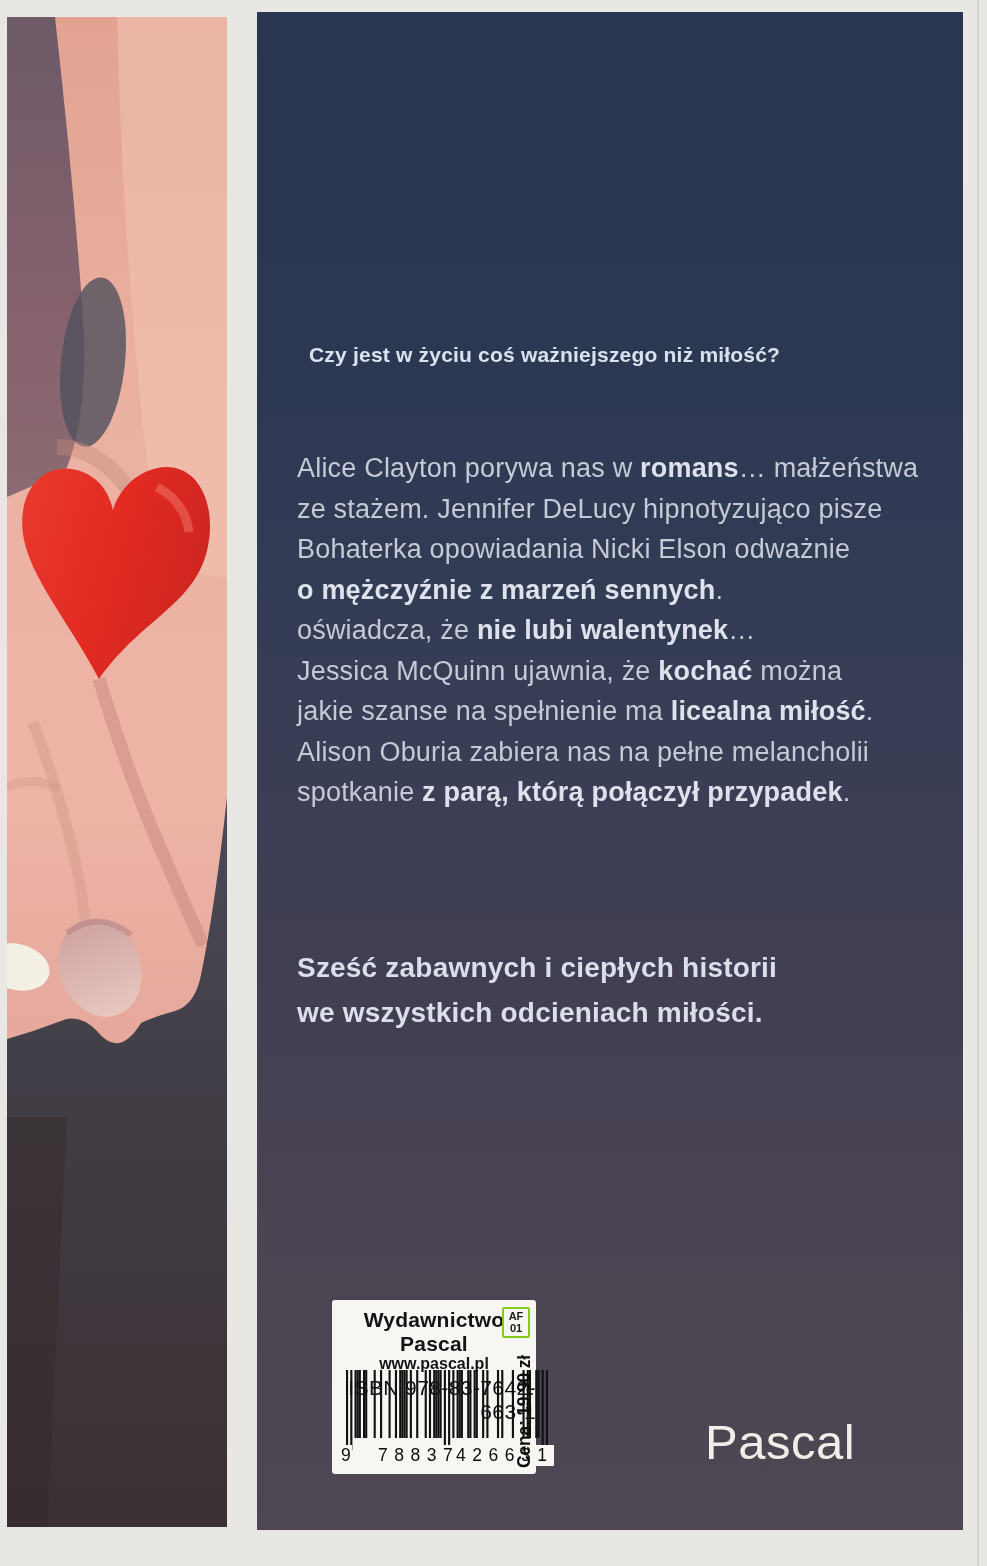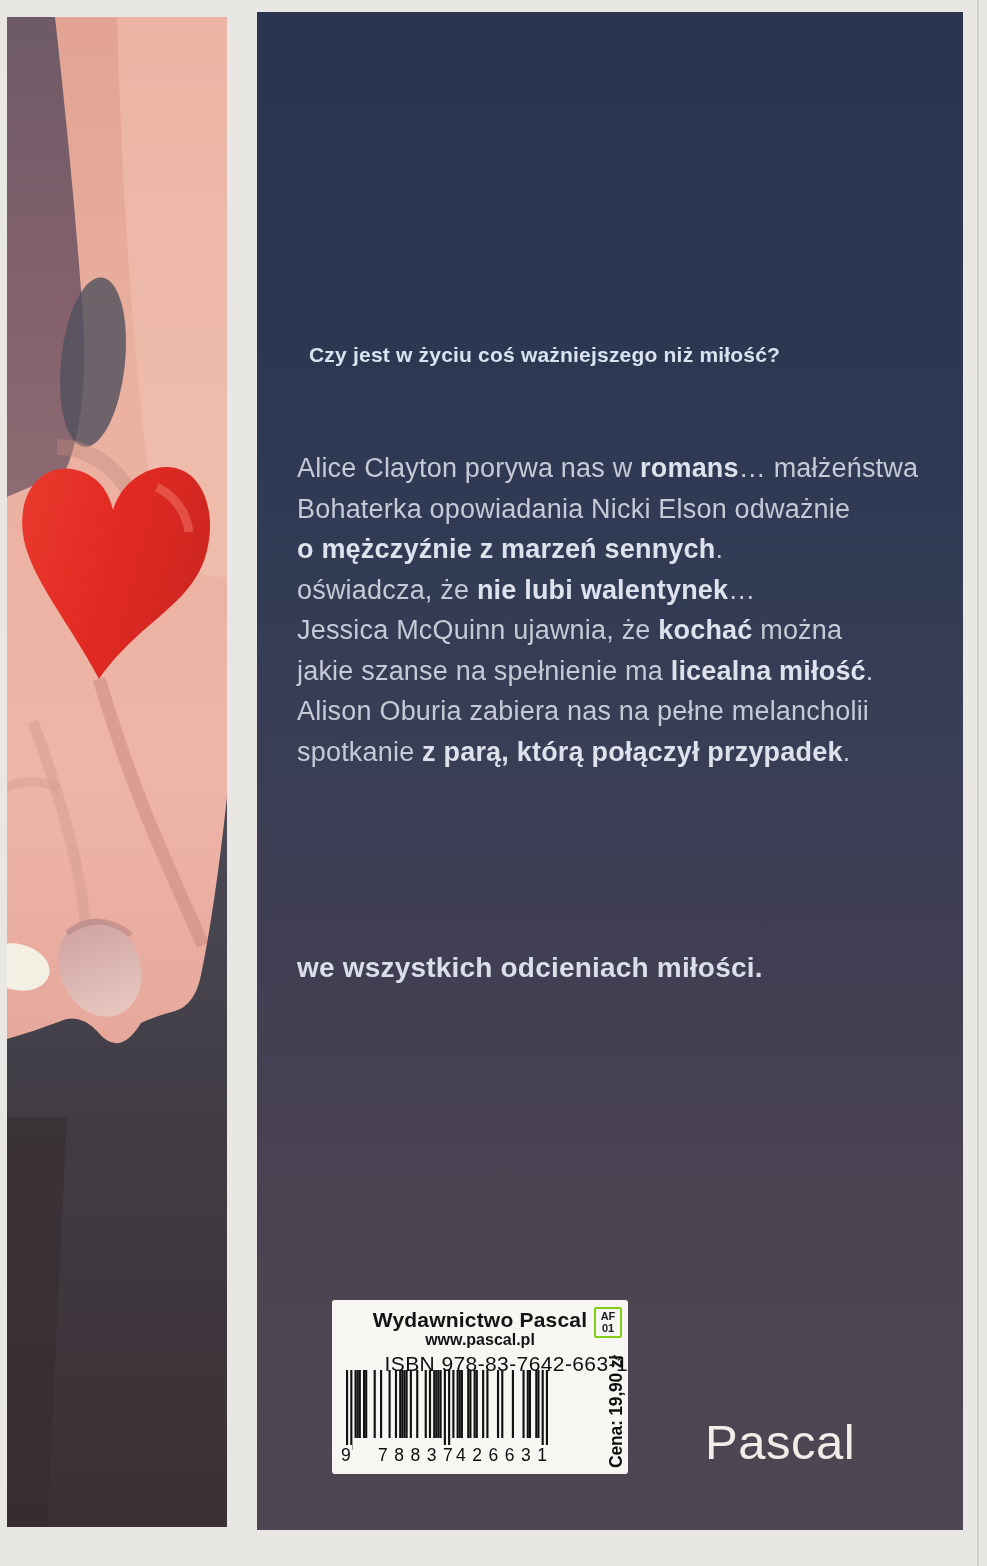--- a/index.html
+++ b/index.html
@@ -44,21 +44,21 @@
   .blurb b { font-weight:700; color:#dde2ec; }
   .closing {
     position:absolute; left:40px; top:933px;
     font-size:28px; line-height:45px; font-weight:700; color:#dadfea;
     letter-spacing:0.2px;
   }
   .closing .line { white-space:nowrap; }
 
   
   .pubbox {
-    position:absolute; left:75px; top:1288px; width:296px; height:174px;
+    position:absolute; left:75px; top:1288px; width:204px; height:174px;
     background:#f7f6f2; border-radius:3px; color:#141414;
   }
   .pub-name {
     margin-top:8px; text-align:center;
     font-weight:700; font-size:21px; letter-spacing:0.2px;
   }
   .pub-url {
     text-align:center; font-weight:700; font-size:16px; margin-top:-1px;
   }
   .isbn {
@@ -144,30 +144,32 @@
       <path d="M220,780 Q208,890 194,958 Q188,988 168,994 Q146,1000 134,1006 Q112,1042 90,1014 Q72,996 54,1004 Q28,1014 0,1022 L0,1510 L220,1510 Z" fill="url(#darkbg)"></path>
       <path d="M0,1100 L60,1100 L40,1510 L0,1510 Z" fill="#342a2c" opacity="0.5"></path>
     </svg>
   </div>
 
   <div class="panel">
     <h1 class="headline">Czy jest w życiu coś ważniejszego niż miłość?</h1>
 
     <div class="blurb" id="blurb">
         <div class="line"><span>Alice Clayton porywa nas w </span><b>romans</b><span>… małżeństwa</span></div>
+        <div class="line"><span>ze stażem. Jennifer DeLucy hipnotyzująco pisze</span></div>
         <div class="line"><span>Bohaterka opowiadania Nicki Elson odważnie</span></div>
         <div class="line"><b>o mężczyźnie z marzeń sennych</b><span>.</span></div>
         <div class="line"><span>oświadcza, że </span><b>nie lubi walentynek</b><span>…</span></div>
         <div class="line"><span>Jessica McQuinn ujawnia, że </span><b>kochać</b><span> można</span></div>
         <div class="line"><span>jakie szanse na spełnienie ma </span><b>licealna miłość</b><span>.</span></div>
         <div class="line"><span>Alison Oburia zabiera nas na pełne melancholii</span></div>
         <div class="line"><span>spotkanie </span><b>z parą, którą połączył przypadek</b><span>.</span></div>
       </div>
 
     <div class="closing" id="closing">
+        <div class="line">Sześć zabawnych i ciepłych historii</div>
         <div class="line">we wszystkich odcieniach miłości.</div>
       </div>
 
     <div class="pubbox">
       <div class="pub-name">Wydawnictwo Pascal</div>
       <div class="pub-url">www.pascal.pl</div>
       <div class="af-box">
         <span>AF</span>
         <span>01</span>
       </div>

